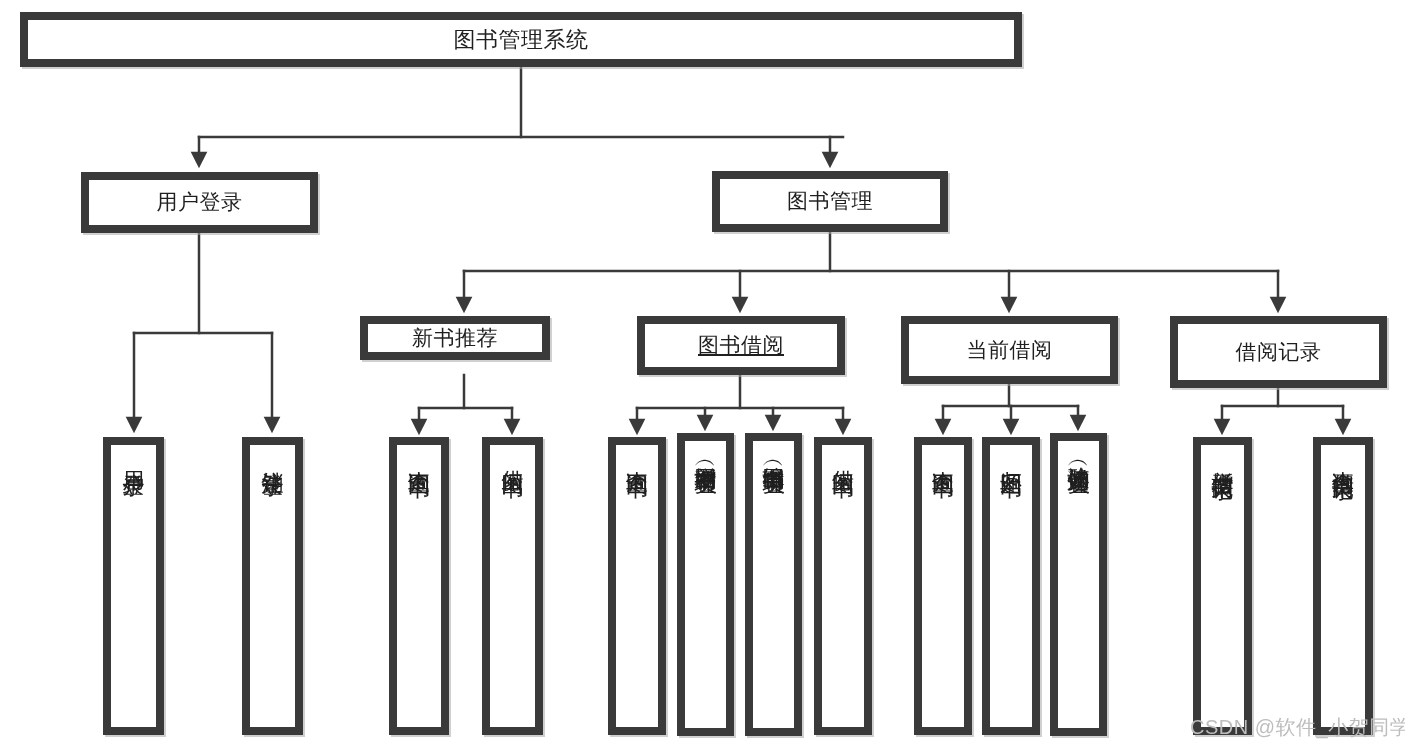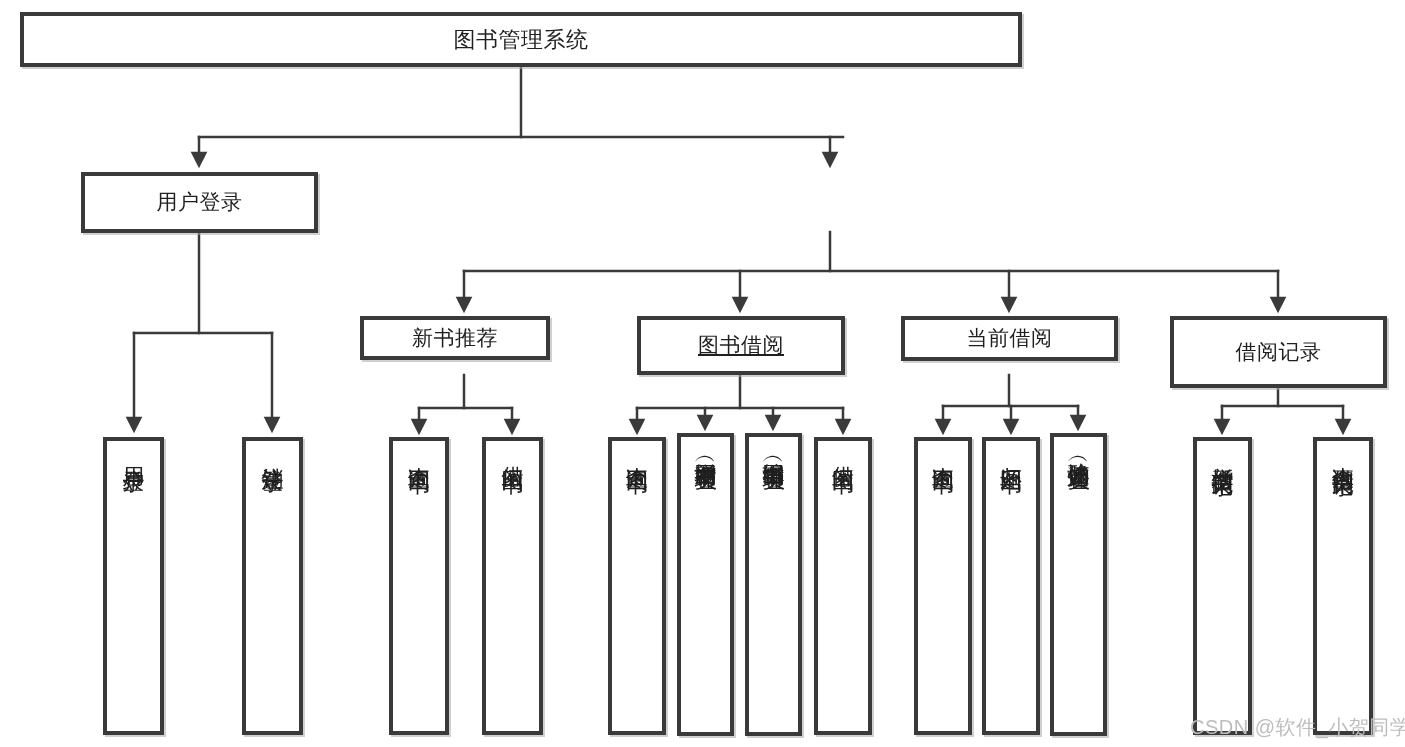--- a/index.html
+++ b/index.html
@@ -23,21 +23,21 @@
     left: 0;
     top: 0;
     width: 1405px;
     height: 747px;
     pointer-events: none;
   }
   .node {
     position: absolute;
     box-sizing: border-box;
     background: #ffffff;
-    border: 4px solid #ec4899;
+    border: 8px solid #ec4899;
     box-shadow: 2px 2px 0 0 rgba(170,170,170,0.55);
     display: flex;
     align-items: center;
     justify-content: center;
     color: #1f1f1f;
     z-index: 2;
   }
   .node .label {
     display: block;
     text-align: center;
@@ -135,28 +135,31 @@
     </g>
   </svg>
 
   <div class="node horiz root" style="left: 20px; top: 12px; width: 1002px; height: 55px; border-color: rgb(58, 58, 58); color: rgb(31, 31, 31);">
     <span class="label">图书管理系统</span>
   </div>
 
   <div class="node horiz" style="left: 81px; top: 172px; width: 237px; height: 61px; border-color: rgb(58, 58, 58); color: rgb(31, 31, 31);">
     <span class="label">用户登录</span>
   </div>
+  <div class="node horiz" style="left: 712px; top: 171px; width: 236px; height: 61px; border-color: rgb(58, 58, 58); color: rgb(31, 31, 31);">
+    <span class="label">图书管理</span>
+  </div>
 
   <div class="node horiz" style="left: 360px; top: 316px; width: 190px; height: 44px; border-color: rgb(58, 58, 58); color: rgb(31, 31, 31);">
     <span class="label">新书推荐</span>
   </div>
   <div class="node horiz" style="left: 637px; top: 316px; width: 208px; height: 59px; border-color: rgb(58, 58, 58); color: rgb(31, 31, 31); text-decoration: underline;">
     <span class="label">图书借阅</span>
   </div>
-  <div class="node horiz" style="left: 901px; top: 316px; width: 217px; height: 45px; border-color: rgb(58, 58, 58); color: rgb(31, 31, 31);">
+  <div class="node horiz" style="left: 901px; top: 316px; width: 217px; height: 68px; border-color: rgb(58, 58, 58); color: rgb(31, 31, 31);">
     <span class="label">当前借阅</span>
   </div>
   <div class="node horiz" style="left: 1170px; top: 316px; width: 217px; height: 72px; border-color: rgb(58, 58, 58); color: rgb(31, 31, 31);">
     <span class="label">借阅记录</span>
   </div>
 
   <div class="node vert" style="left: 103px; top: 437px; width: 61px; height: 298px; border-color: rgb(58, 58, 58); color: rgb(31, 31, 31);">
     <span class="label">用户登录</span>
   </div>
   <div class="node vert" style="left: 242px; top: 437px; width: 61px; height: 298px; border-color: rgb(58, 58, 58); color: rgb(31, 31, 31);">

